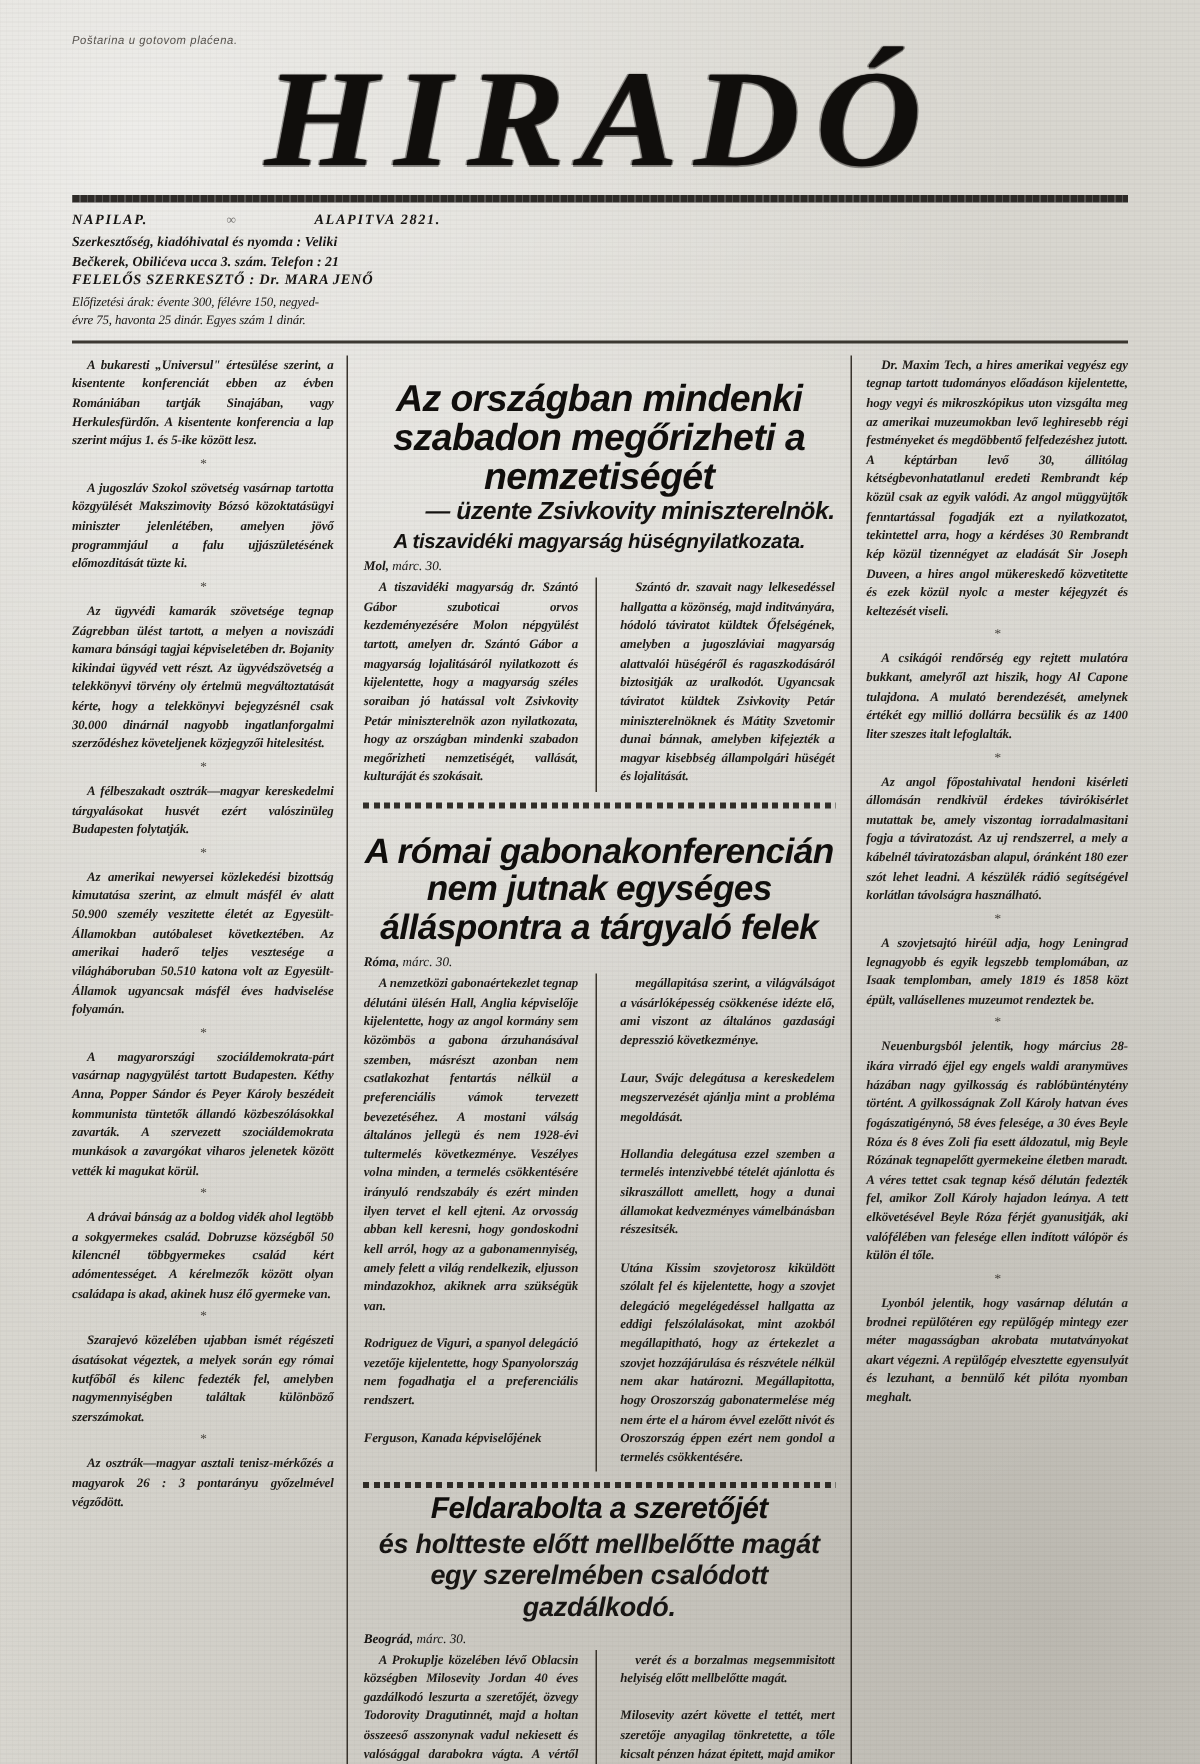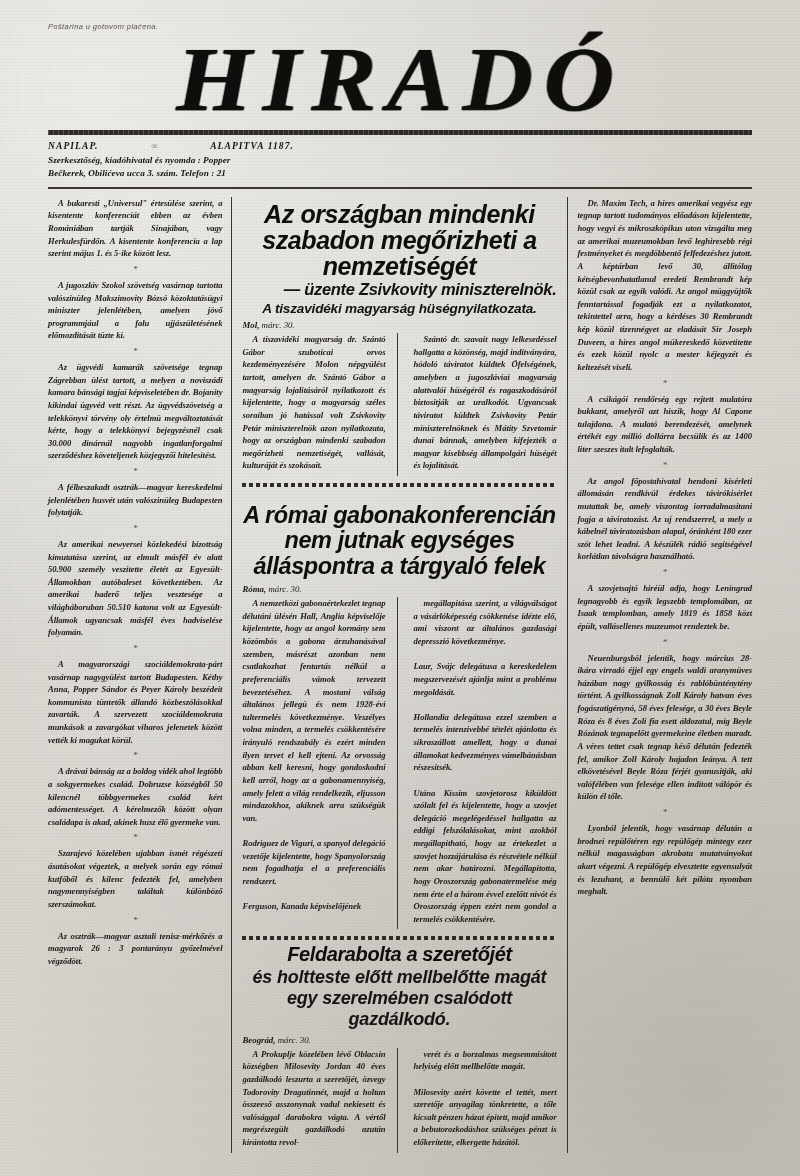--- a/index.html
+++ b/index.html
@@ -165,21 +165,21 @@
   .headline {
     font-family: "Liberation Sans", sans-serif;
     font-weight: 700;
     text-align: center;
     color: #100e0c;
     letter-spacing: -.4px;
   }
   .hl-1 {
     font-size: 25px;
     line-height: 1.04;
-    margin: 4px 0 0;
+    margin: 16px 0 0;
     transform: scaleX(1.0);
   }
   .hl-kicker {
     font-family: "Liberation Sans", sans-serif;
     font-weight: 700;
     font-size: 16.5px;
     line-height: 1.12;
     text-align: right;
     margin-top: 1px;
     color: #141210;
@@ -245,41 +245,46 @@
       <div class="logo">HIRADÓ</div>
     </div>
 
     <div class="rule-thick"></div>
 
     <div class="masthead-info">
       <div class="mi-col mi-left">
         <div class="mi-top">
           <span>NAPILAP.</span>
           <span class="orn">∞</span>
-          <span>ALAPITVA 1187.</span>
+          <span>ALAPITVA 2821.</span>
         </div>
-        <div class="mi-line">Szerkesztőség, kiadóhivatal és nyomda : Popper</div>
+        <div class="mi-line">Szerkesztőség, kiadóhivatal és nyomda : Veliki</div>
         <div class="mi-line">Bečkerek, Obilićeva ucca 3. szám. Telefon : 21</div>
       </div>
 
 
+      <div class="mi-col mi-right">
+        <div class="title">FELELŐS SZERKESZTŐ : Dr. MARA JENŐ</div>
+        <div class="sub">Előfizetési árak: évente 300, félévre 150, negyed-</div>
+        <div class="sub">évre 75, havonta 25 dinár. Egyes szám 1 dinár.</div>
+      </div>
     </div>
 
     <div class="rule-mid"></div>
 
     <div class="body-grid">
 
       <div class="col col-left">
         <p class="news">A bukaresti „Universul" értesülése szerint, a kisentente konferenciát ebben az évben Romániában tartják Sinajában, vagy Herkulesfürdőn. A kisentente konferencia a lap szerint május 1. és 5-ike között lesz.</p>
         <div class="sep">*</div>
-        <p class="news">A jugoszláv Szokol szövetség vasárnap tartotta valószinüleg Makszimovity Bózsó közoktatásügyi miniszter jelenlétében, amelyen jövő programmjául a falu ujjászületésének előmozditását tüzte ki.</p>
+        <p class="news">A jugoszláv Szokol szövetség vasárnap tartotta közgyülését Makszimovity Bózsó közoktatásügyi miniszter jelenlétében, amelyen jövő programmjául a falu ujjászületésének előmozditását tüzte ki.</p>
         <div class="sep">*</div>
         <p class="news">Az ügyvédi kamarák szövetsége tegnap Zágrebban ülést tartott, a melyen a noviszádi kamara bánsági tagjai képviseletében dr. Bojanity kikindai ügyvéd vett részt. Az ügyvédszövetség a telekkönyvi törvény oly értelmü megváltoztatását kérte, hogy a telekkönyvi bejegyzésnél csak 30.000 dinárnál nagyobb ingatlanforgalmi szerződéshez követeljenek közjegyzői hitelesitést.</p>
         <div class="sep">*</div>
-        <p class="news">A félbeszakadt osztrák—magyar kereskedelmi jelenlétében husvét után valószinüleg Budapesten folytatják.</p>
+        <p class="news">A félbeszakadt osztrák—magyar kereskedelmi tárgyalásokat husvét ezért valószinüleg Budapesten folytatják.</p>
         <div class="sep">*</div>
         <p class="news">Az amerikai newyersei közlekedési bizottság kimutatása szerint, az elmult másfél év alatt 50.900 személy veszitette életét az Egyesült-Államokban autóbaleset következtében. Az amerikai haderő teljes vesztesége a világháboruban 50.510 katona volt az Egyesült-Államok ugyancsak másfél éves hadviselése folyamán.</p>
         <div class="sep">*</div>
         <p class="news">A magyarországi szociáldemokrata-párt vasárnap nagygyülést tartott Budapesten. Kéthy Anna, Popper Sándor és Peyer Károly beszédeit kommunista tüntetők állandó közbeszólásokkal zavarták. A szervezett szociáldemokrata munkások a zavargókat viharos jelenetek között vették ki magukat körül.</p>
         <div class="sep">*</div>
         <p class="news">A drávai bánság az a boldog vidék ahol legtöbb a sokgyermekes család. Dobruzse községből 50 kilencnél többgyermekes család kért adómentességet. A kérelmezők között olyan családapa is akad, akinek husz élő gyermeke van.</p>
         <div class="sep">*</div>
         <p class="news">Szarajevó közelében ujabban ismét régészeti ásatásokat végeztek, a melyek során egy római kutfőből és kilenc fedezték fel, amelyben nagymennyiségben találtak különböző szerszámokat.</p>
         <div class="sep">*</div>
         <p class="news">Az osztrák—magyar asztali tenisz-mérkőzés a magyarok 26 : 3 pontarányu győzelmével végződött.</p>
@@ -360,20 +365,20 @@
         <p class="news">Dr. Maxim Tech, a hires amerikai vegyész egy tegnap tartott tudományos előadáson kijelentette, hogy vegyi és mikroszkópikus uton vizsgálta meg az amerikai muzeumokban levő leghiresebb régi festményeket és megdöbbentő felfedezéshez jutott. A képtárban levő 30, állitólag kétségbevonhatatlanul eredeti Rembrandt kép közül csak az egyik valódi. Az angol müggyüjtők fenntartással fogadják ezt a nyilatkozatot, tekintettel arra, hogy a kérdéses 30 Rembrandt kép közül tizennégyet az eladását Sir Joseph Duveen, a hires angol mükereskedő közvetitette és ezek közül nyolc a mester kéjegyzét és keltezését viseli.</p>
         <div class="sep">*</div>
         <p class="news">A csikágói rendőrség egy rejtett mulatóra bukkant, amelyről azt hiszik, hogy Al Capone tulajdona. A mulató berendezését, amelynek értékét egy millió dollárra becsülik és az 1400 liter szeszes italt lefoglalták.</p>
         <div class="sep">*</div>
         <p class="news">Az angol főpostahivatal hendoni kisérleti állomásán rendkivül érdekes távirókisérlet mutattak be, amely viszontag iorradalmasitani fogja a táviratozást. Az uj rendszerrel, a mely a kábelnél táviratozásban alapul, óránként 180 ezer szót lehet leadni. A készülék rádió segítségével korlátlan távolságra használható.</p>
         <div class="sep">*</div>
         <p class="news">A szovjetsajtó hiréül adja, hogy Leningrad legnagyobb és egyik legszebb templomában, az Isaak templomban, amely 1819 és 1858 közt épült, vallásellenes muzeumot rendeztek be.</p>
         <div class="sep">*</div>
         <p class="news">Neuenburgsból jelentik, hogy március 28-ikára virradó éjjel egy engels waldi aranymüves házában nagy gyilkosság és rablóbünténytény történt. A gyilkosságnak Zoll Károly hatvan éves fogászatigénynó, 58 éves felesége, a 30 éves Beyle Róza és 8 éves Zoli fia esett áldozatul, mig Beyle Rózának tegnapelőtt gyermekeine életben maradt. A véres tettet csak tegnap késő délután fedezték fel, amikor Zoll Károly hajadon leánya. A tett elkövetésével Beyle Róza férjét gyanusitják, aki valófélében van felesége ellen indított válópör és külön él tőle.</p>
         <div class="sep">*</div>
-        <p class="news">Lyonból jelentik, hogy vasárnap délután a brodnei repülőtéren egy repülőgép mintegy ezer nélkül magasságban akrobata mutatványokat akart végezni. A repülőgép elvesztette egyensulyát és lezuhant, a bennülő két pilóta nyomban meghalt.</p>
+        <p class="news">Lyonból jelentik, hogy vasárnap délután a brodnei repülőtéren egy repülőgép mintegy ezer méter magasságban akrobata mutatványokat akart végezni. A repülőgép elvesztette egyensulyát és lezuhant, a bennülő két pilóta nyomban meghalt.</p>
       </div>
 
     </div>
   </div>
 
   <div class="grain"></div>
 </div>
 
 </body></html>

